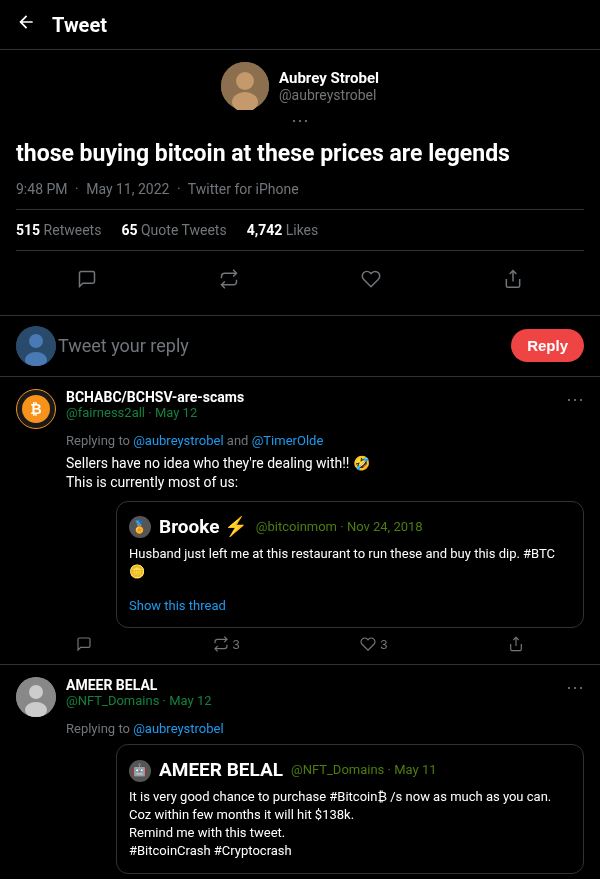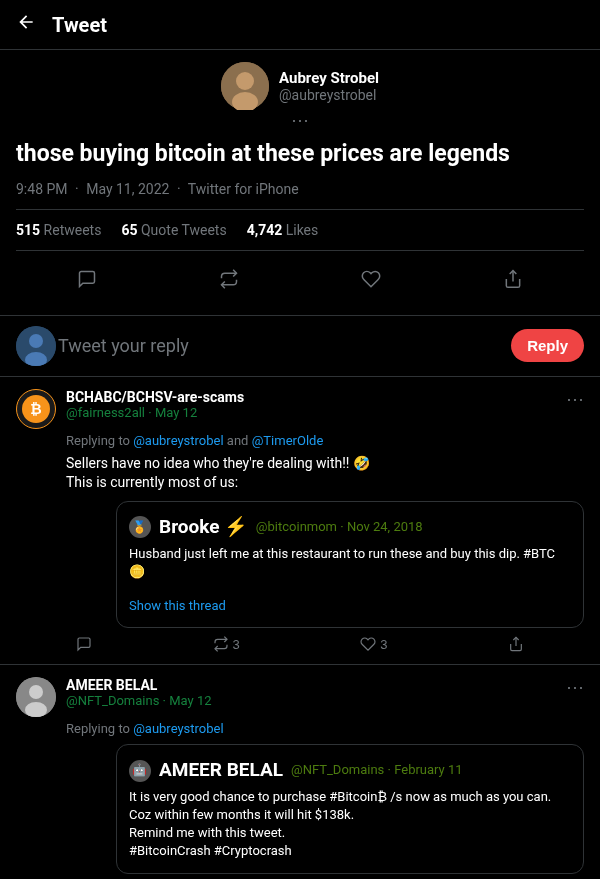--- a/index.html
+++ b/index.html
@@ -494,21 +494,21 @@
     Replying to <a href="#">@aubreystrobel</a>
   </div>
   <div class="comment-body">
     <div class="quoted-tweet">
       <div class="quoted-header">
         <div class="quoted-avatar">🤖</div>
         <span class="quoted-name">AMEER BELAL</span>
         <span class="quoted-handle-date">
           <span>@NFT_Domains</span>
           <span> · </span>
-          <span>February 11</span>
+          <span>May 11</span>
         </span>
       </div>
       <div class="quoted-text">It is very good chance to purchase #Bitcoin₿ /s now as much as you can. Coz within few months it will hit $138k.<br>Remind me with this tweet.<br>#BitcoinCrash #Cryptocrash</div>
     </div>
   </div>
   <div class="comment-actions">
     <button class="comment-action">
       <svg viewBox="0 0 24 24" fill="none" stroke="#71767b" stroke-width="1.8">
           <path d="M21 15a2 2 0 0 1-2 2H7l-4 4V5a2 2 0 0 1 2-2h14a2 2 0 0 1 2 2z"></path>
         </svg>

